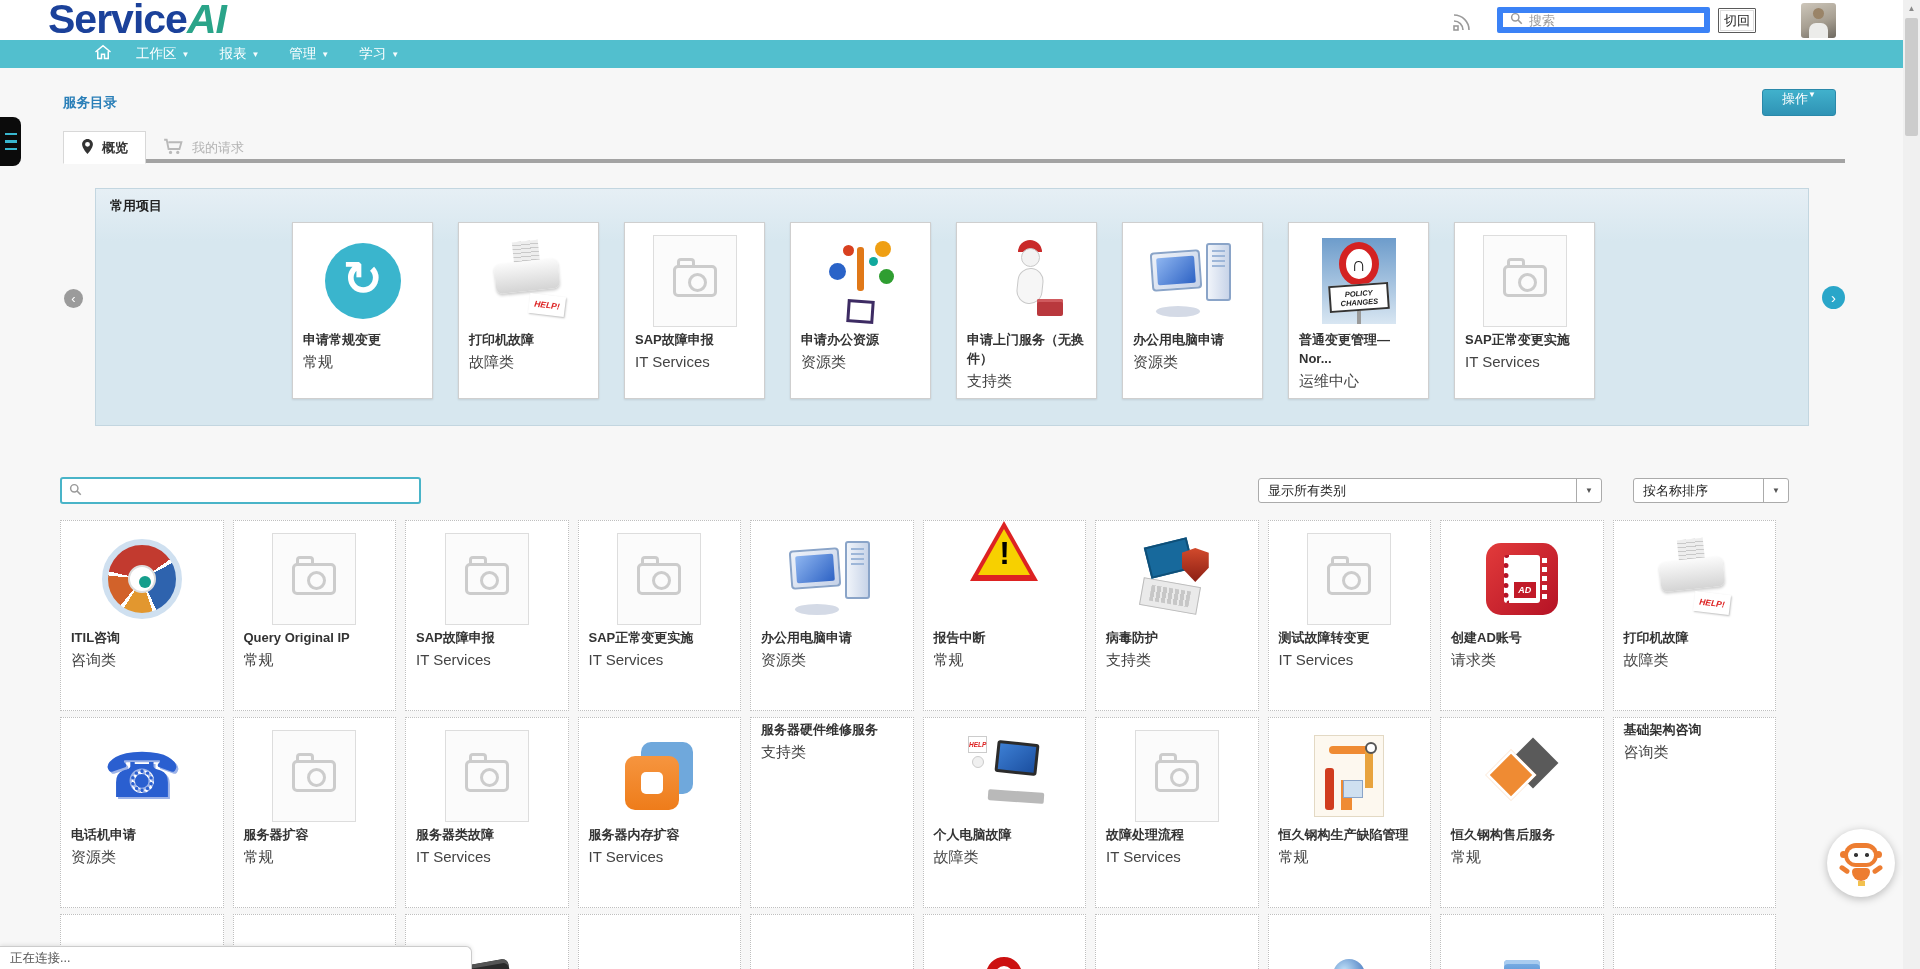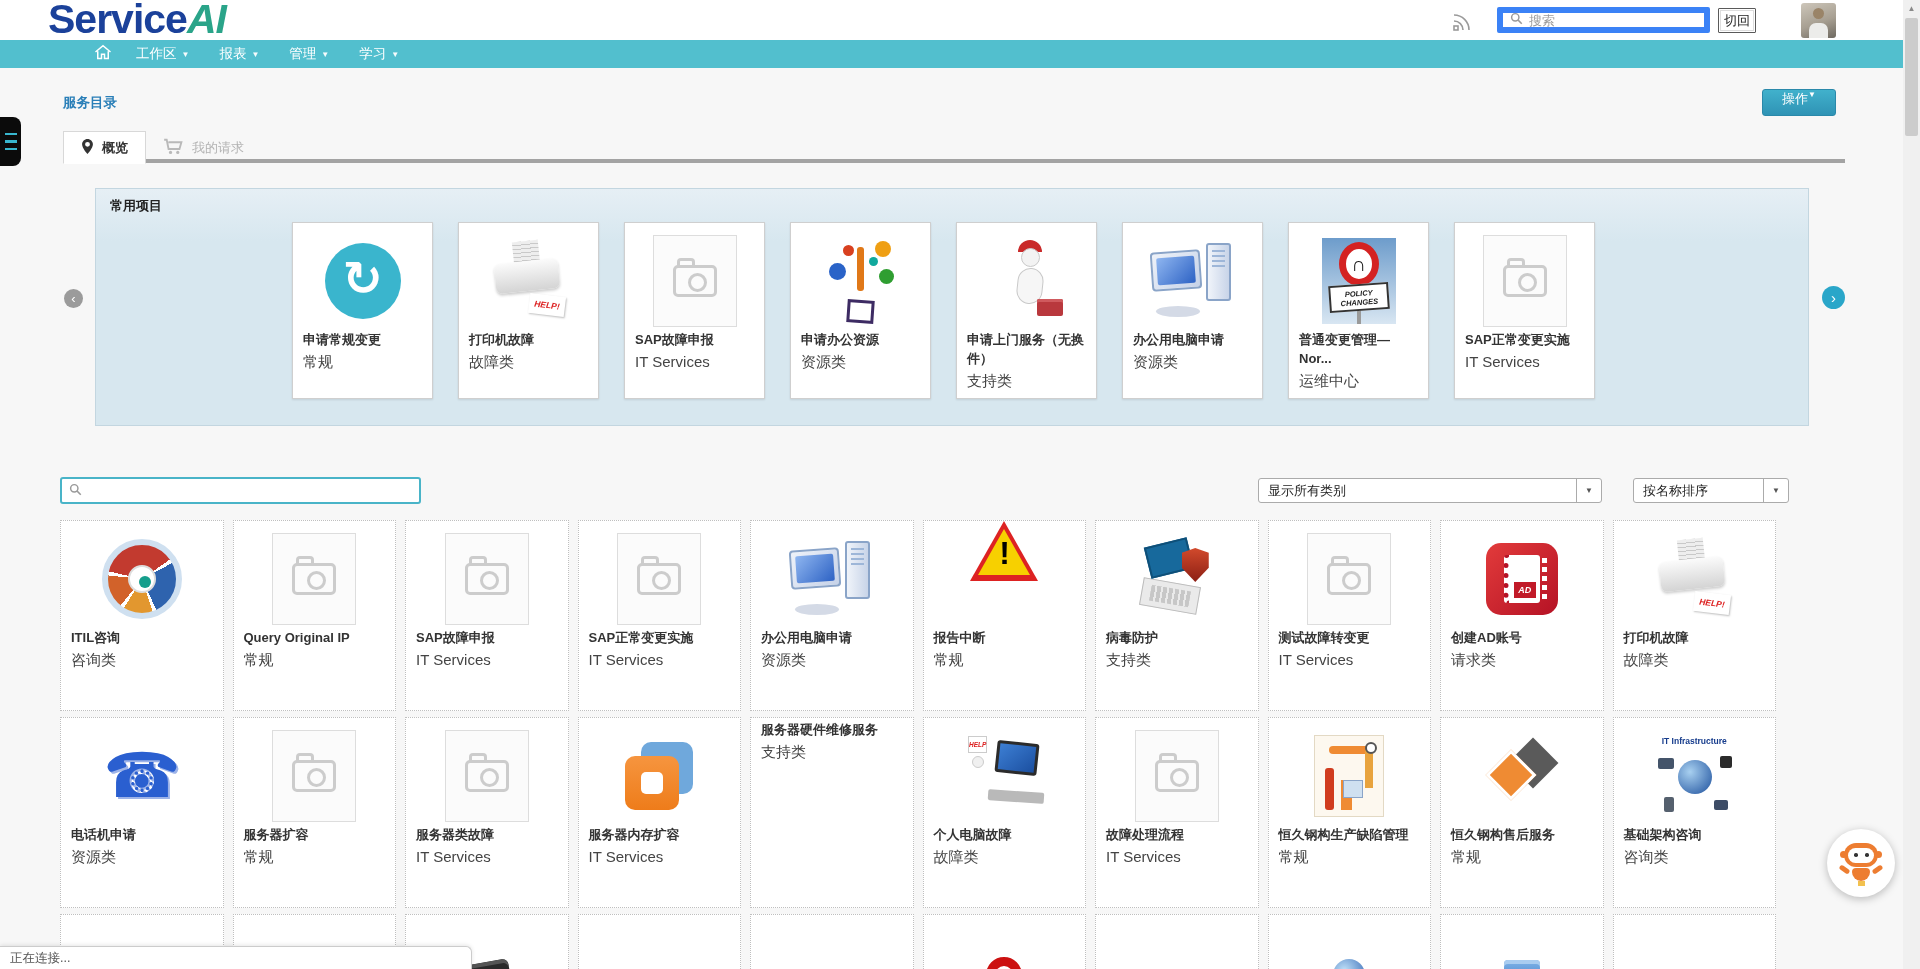--- a/index.html
+++ b/index.html
@@ -598,30 +598,20 @@
       <div class="card-img">
         <div class="ic-diamond">
           <i class="dm-g"></i>
           <i class="dm-o"></i>
         </div>
       </div>
       <div class="card-name">恒久钢构售后服务</div>
       <div class="card-cat">常规</div>
     </div>
     <div class="gcard">
-      <div class="card-img">
-        <div class="ic-infra">
-          <span class="in-t">IT Infrastructure</span>
-          <i class="in-g"></i>
-          <i class="in-d a"></i>
-          <i class="in-d b"></i>
-          <i class="in-d c"></i>
-          <i class="in-d d"></i>
-        </div>
-      </div>
       <div class="card-name">基础架构咨询</div>
       <div class="card-cat">咨询类</div>
     </div>
     <div class="gcard">
       <div class="card-img"></div>
       <div class="card-name"></div>
       <div class="card-cat"></div>
     </div>
     <div class="gcard">
       <div class="card-img"></div>

